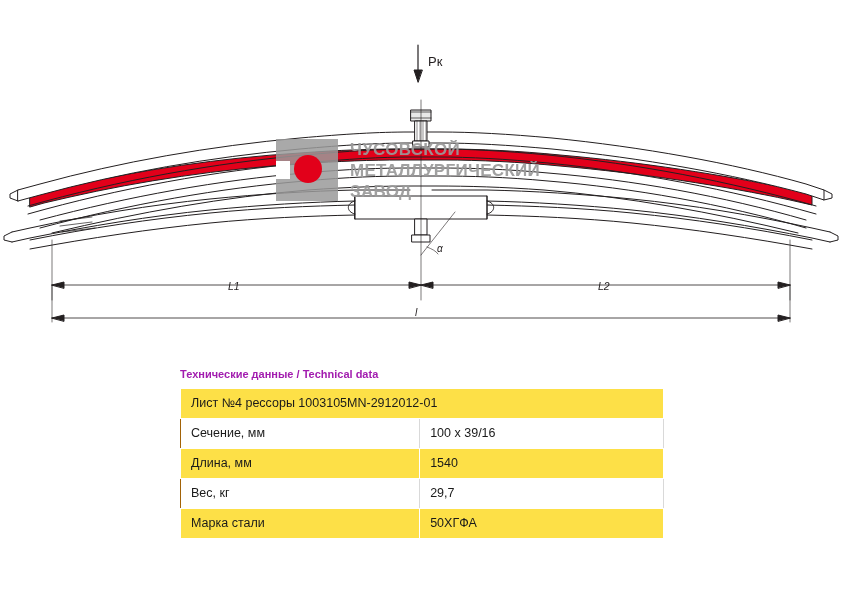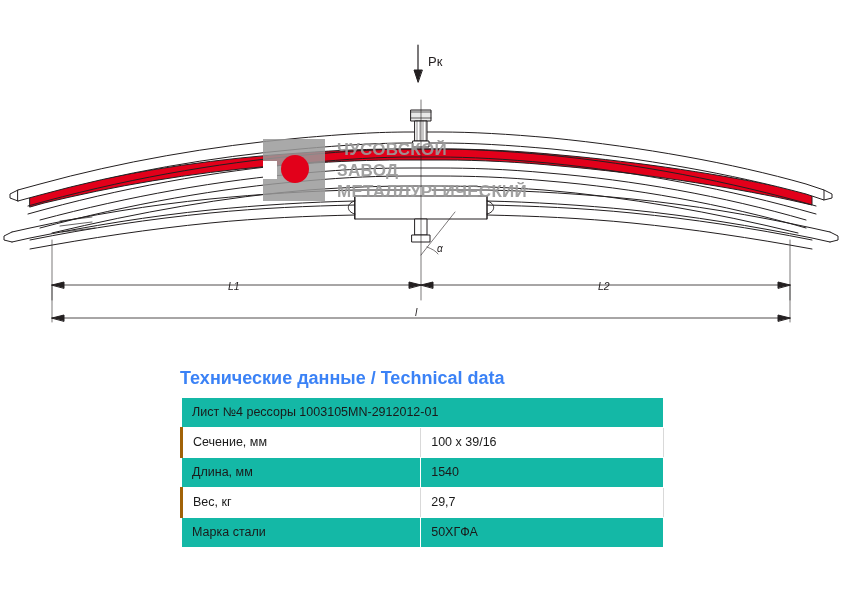--- a/index.html
+++ b/index.html
@@ -20,21 +20,21 @@
     width: 682px;
     height: 345px;
   }
   #diagram-svg {
     position: absolute;
     left: 0; top: 0;
   }
   
   #watermark {
     position: absolute;
-    left: 263px;
+    left: 276px;
     top: 132px;
     width: 300px;
     height: 76px;
     display: flex;
     align-items: center;
     pointer-events: none;
   }
   #wm-logo {
     width: 62px;
     height: 62px;
@@ -72,47 +72,47 @@
     text-transform: uppercase;
   }
   
   #data-block {
     position: absolute;
     left: 180px;
     top: 368px;
     width: 484px;
   }
   #data-title {
-    color: #3b82f6;
-    font-size: 18px;
+    color: #a21caf;
+    font-size: 11px;
     font-weight: bold;
     margin-bottom: 8px;
   }
   table.specs {
     border-collapse: collapse;
     width: 484px;
     font-size: 12.5px;
     color: #1a1a1a;
   }
   table.specs td {
     border: 1px solid #ffffff;
     padding: 6px 10px 7px 10px;
     height: 16px;
     vertical-align: middle;
   }
   table.specs tr.shaded td {
-    background: #14b8a6;
+    background: #fde047;
   }
   table.specs tr.plain td {
     background: #ffffff;
     border-left: 1px solid #7f1d1d;
     border-right: 1px solid #d9d9d9;
   }
   table.specs tr.plain td.lbl {
-    border-left: 3px solid #a16207;
+    border-left: 1px solid #a16207;
   }
   table.specs td.lbl { width: 238px; }
   table.specs td.val { width: 244px; }
   .hdr-row td {
     font-weight: normal;
   }
 </style>
 </head>
 <body>
 
@@ -239,22 +239,22 @@
   </svg>
 
   <div id="watermark">
     <div id="wm-logo">
       <div class="sq"></div>
       <div class="notch"></div>
       <div class="dot"></div>
     </div>
     <div id="wm-text">
       <div>ЧУСОВСКОЙ</div>
+      <div>МЕТАЛЛУРГИЧЕСКИЙ</div>
       <div>ЗАВОД</div>
-      <div>МЕТАЛЛУРГИЧЕСКИЙ</div>
     </div>
   </div>
 </div>
 
 <div id="data-block">
   <div id="data-title">Технические данные / Technical data</div>
   <table class="specs">
     <tbody>
       <tr class="shaded hdr-row">
         <td colspan="2">Лист №4 рессоры 1003105MN-2912012-01</td>

